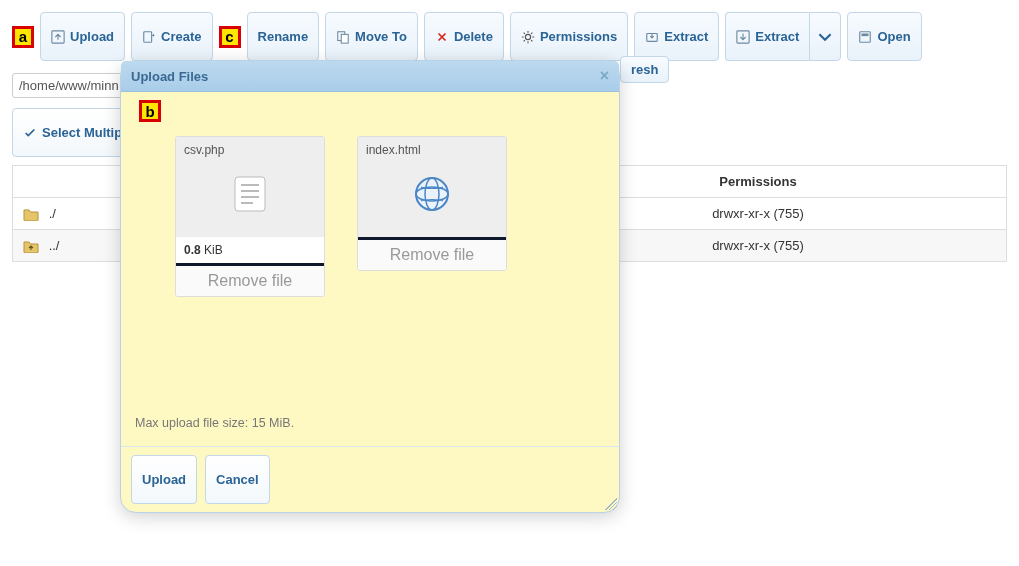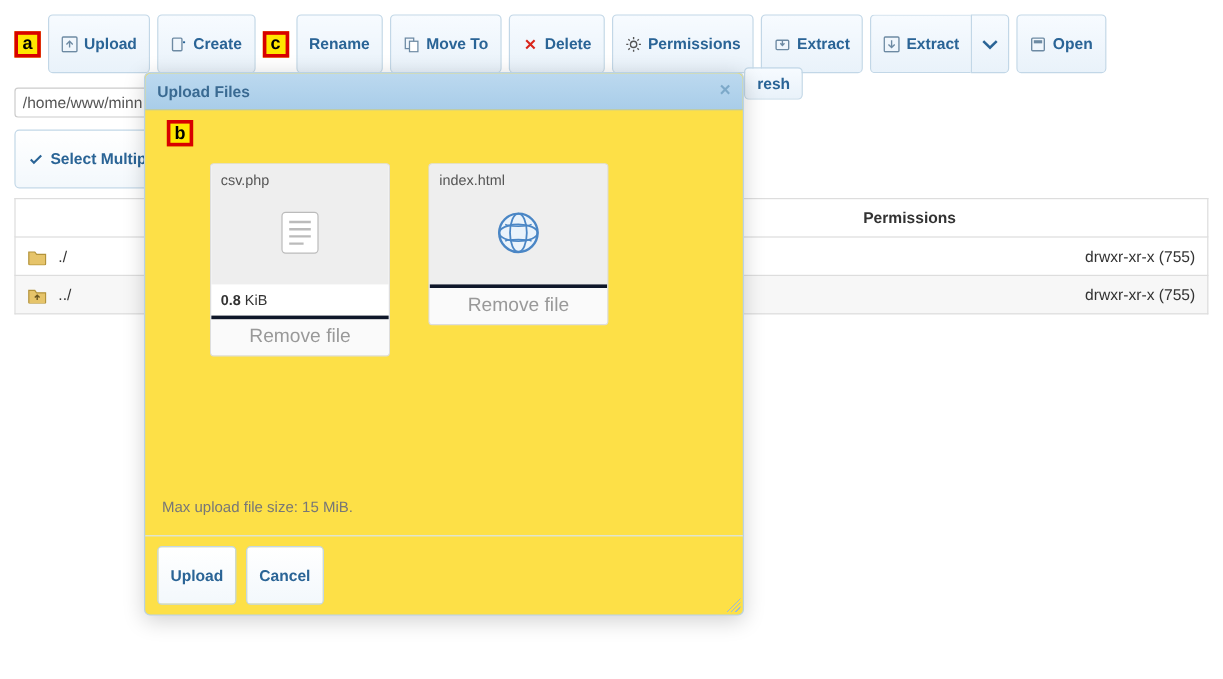--- a/index.html
+++ b/index.html
@@ -71,30 +71,30 @@
     border:1px solid #ddd;
     padding:8px 10px;
     text-align:left;
   }
   .table th {
     background:#fff;
     font-weight:bold;
     text-align:center;
   }
   .table tr:nth-child(even) td { background:#f7f7f7; }
-  .table td.center { text-align:right; }
+  .table td.center { text-align:center; }
   .folder-icon { display:inline-block; width:16px; height:13px; vertical-align:middle; margin-right:6px;}
   
   .modal {
     position:absolute;
     left:120px; top:60px;
     width:500px;
-    background:#fde047;
+    background:#fef9c3;
     border:1px solid #b9d2e6;
-    border-radius:5px;
+    border-radius:16px;
     box-shadow:0 4px 18px rgba(0,0,0,.18);
     z-index:10;
   }
   .modal-header {
     background:linear-gradient(#bcd9ef,#a9cde9);
     color:#3a6a92;
     font-weight:bold;
     font-size:13px;
     padding:6px 10px;
     border-bottom:1px solid #9cbfda;

